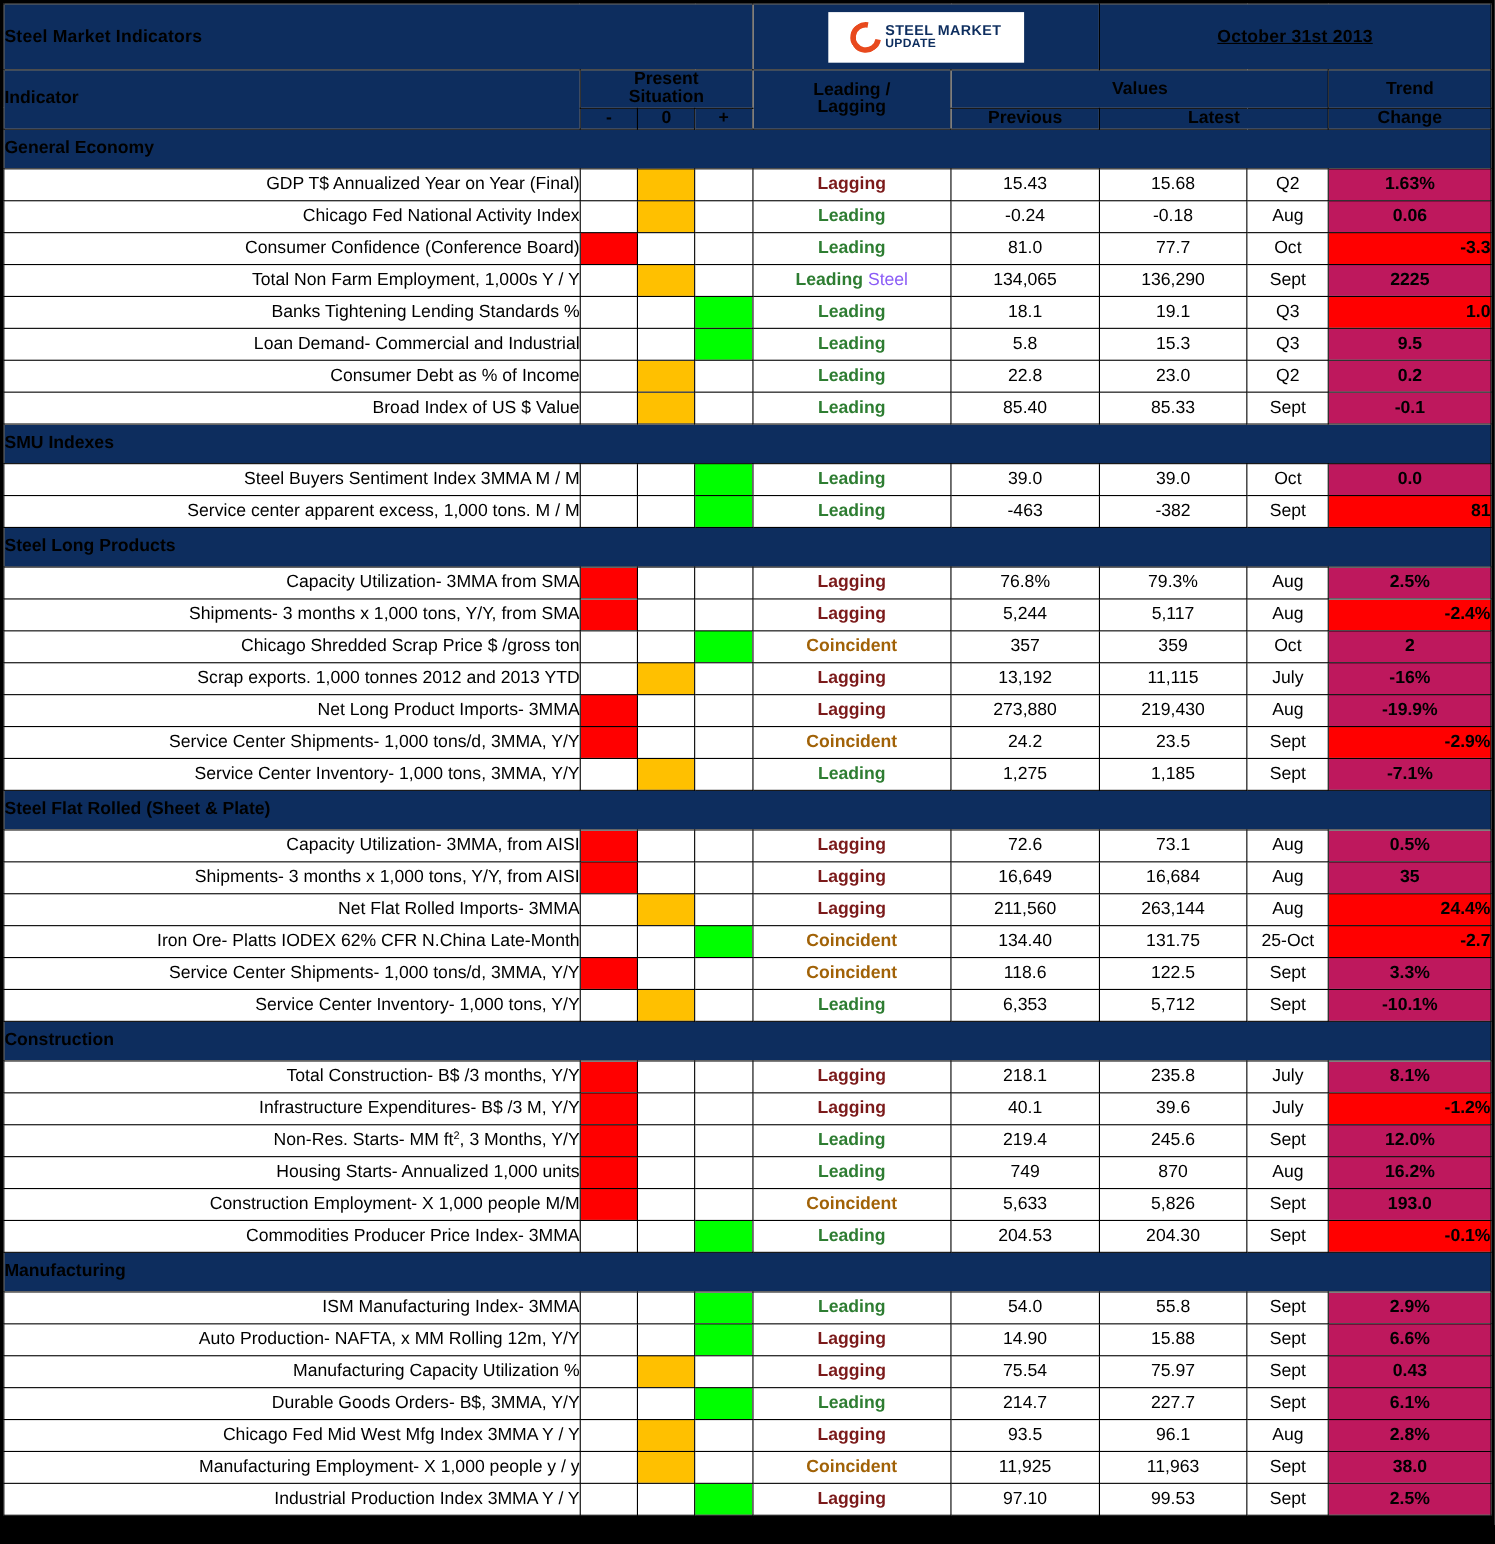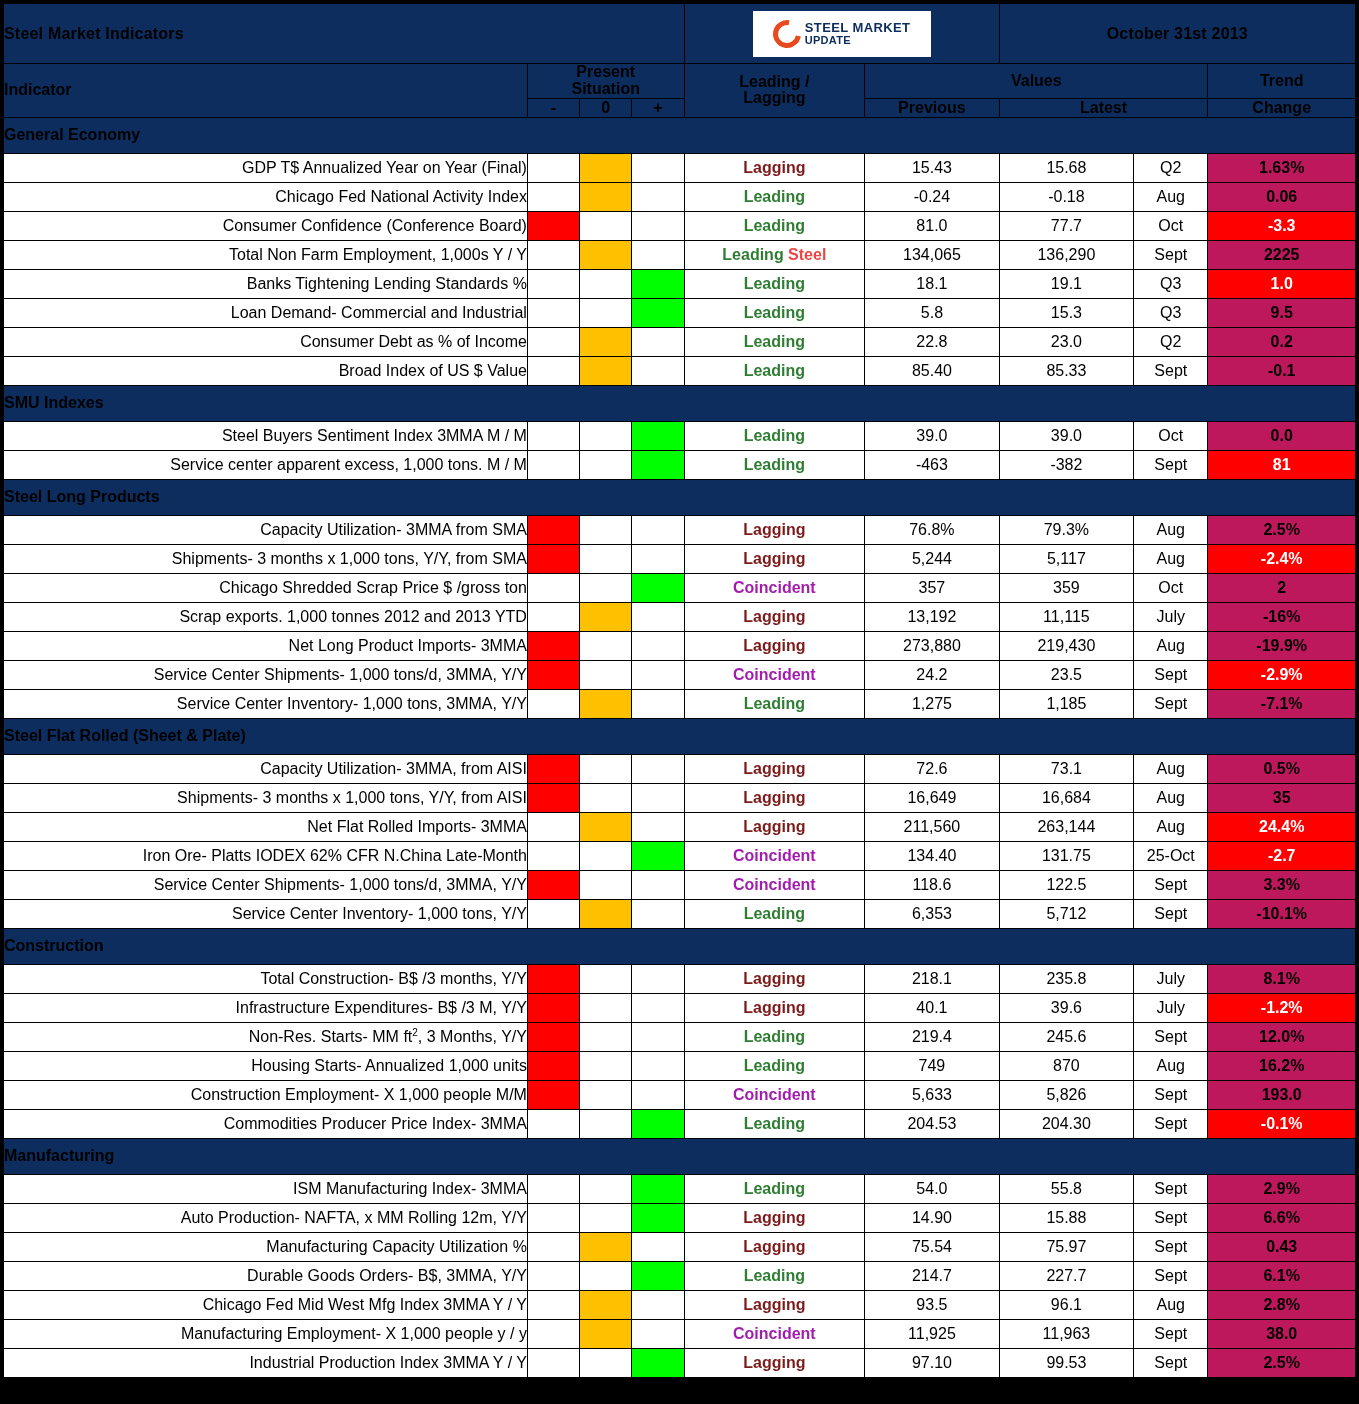--- a/index.html
+++ b/index.html
@@ -70,20 +70,21 @@
   }
   .logo-text .l1 { font-size: 13px; font-weight: bold; color: #0d2d5e; letter-spacing: .4px; text-align: right;}
   .logo-text .l2 { font-size: 11px; font-weight: bold; color: #0d2d5e; letter-spacing: .3px;}
   .date-cell {
     background: #0d2d5e;
     color: #ffffff;
     font-size: 38px;
     font-weight: bold;
     text-align: center;
     letter-spacing: .2px;
+    text-decoration: underline;
   }
   
   .hdr {
     background: #0d2d5e;
     color: #ffffff;
     font-weight: bold;
     text-align: center;
   }
   .hdr-indicator {
     font-size: 28px;
@@ -116,37 +117,37 @@
   .sit.red   { background: #ff0000; }
   .sit.amber { background: #ffc000; }
   .sit.green { background: #00ff00; }
   .ll {
     text-align: center;
     font-size: 17px;
     font-weight: bold;
   }
   .ll.leading   { color: #2e7d32; }
   .ll.lagging   { color: #7b1a1a; }
-  .ll.coincident{ color: #a21caf; }
-  .ll .suffix { color: #ef4444; font-weight: bold; }
+  .ll.coincident{ color: #a16207; }
+  .ll .suffix { color: #8b5cf6; font-weight: normal; }
   .num {
     text-align: center;
     font-size: 17px;
   }
   .per {
     text-align: center;
     font-size: 15px;
   }
   .chg {
     text-align: center;
     font-size: 17px;
     font-weight: bold;
   }
   .chg.up   { background: #be185d; color: #000000; }
-  .chg.down { background: #ff0000; color: #ffffff; }
+  .chg.down { background: #ff0000; color: #000000; text-align: right; }
   sup { font-size: 10px; }
 </style>
 </head>
 <body>
 
 <div id="sheet">
   <table class="grid">
     <colgroup>
       <col style="width:522px">
       <col style="width:52px">

